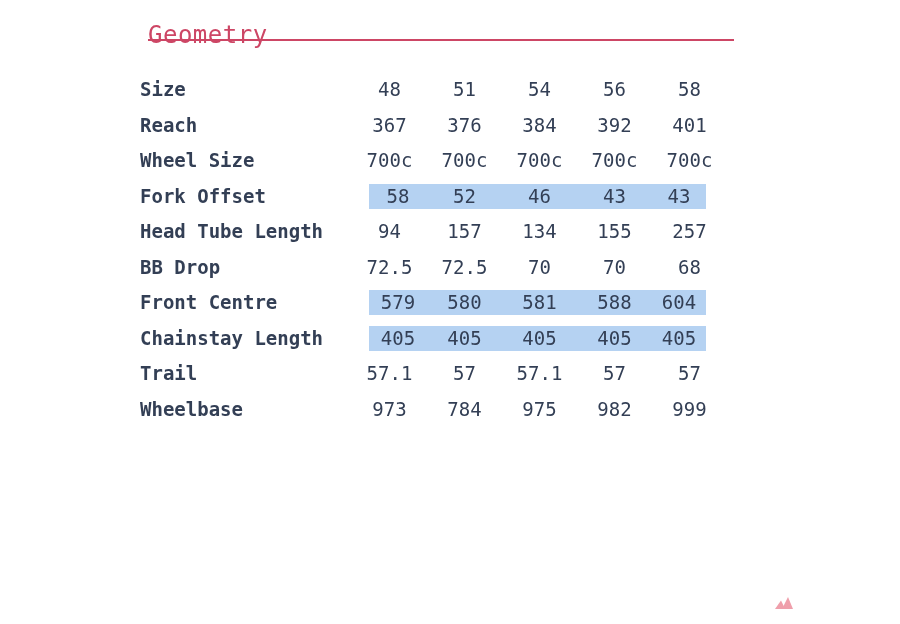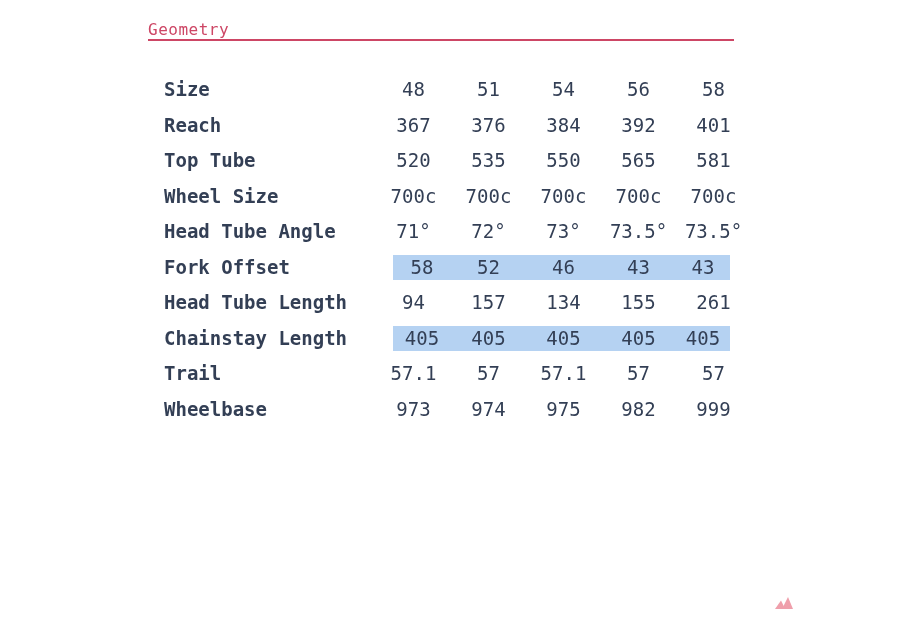--- a/index.html
+++ b/index.html
@@ -16,37 +16,37 @@
     background: #ffffff;
     font-family: "DejaVu Sans Mono", "Liberation Mono", monospace;
     color: var(--ink);
     position: relative;
     overflow: hidden;
   }
   .title {
     position: absolute;
     left: 148px;
     top: 6px;
-    font-size: 16px;
+    font-size: 24px;
     line-height: 26px;
     font-weight: normal;
     color: var(--pink);
     letter-spacing: 0.5px;
   }
   .rule {
     position: absolute;
     left: 148px;
     top: 39px;
     width: 586px;
     height: 2px;
     background: var(--pink);
   }
   table.geo {
     position: absolute;
-    left: 164px;
+    left: 140px;
     top: 72px;
     width: 587px;
     border-collapse: collapse;
     table-layout: fixed;
   }
   table.geo td {
     padding: 0;
     height: 35.5px;
     vertical-align: middle;
     font-size: 19px;
@@ -110,120 +110,120 @@
         </td>
         <td class="val">
           <span class="band">392</span>
         </td>
         <td class="val">
           <span class="band">401</span>
         </td>
       </tr>
       <tr>
         <td class="lbl">
-          <span class="band">Top Tube</span>
-        </td>
-        <td class="val">
-          <span class="band">520</span>
-        </td>
-        <td class="val">
-          <span class="band">535</span>
-        </td>
-        <td class="val">
-          <span class="band">550</span>
-        </td>
-        <td class="val">
-          <span class="band">565</span>
+          <span class="band">Wheel Size</span>
+        </td>
+        <td class="val">
+          <span class="band">700c</span>
+        </td>
+        <td class="val">
+          <span class="band">700c</span>
+        </td>
+        <td class="val">
+          <span class="band">700c</span>
+        </td>
+        <td class="val">
+          <span class="band">700c</span>
+        </td>
+        <td class="val">
+          <span class="band">700c</span>
+        </td>
+      </tr>
+      <tr class="hl">
+        <td class="lbl">
+          <span class="band">Fork Offset</span>
+        </td>
+        <td class="val">
+          <span class="band">58</span>
+        </td>
+        <td class="val">
+          <span class="band">52</span>
+        </td>
+        <td class="val">
+          <span class="band">46</span>
+        </td>
+        <td class="val">
+          <span class="band">43</span>
+        </td>
+        <td class="val">
+          <span class="band">43</span>
+        </td>
+      </tr>
+      <tr>
+        <td class="lbl">
+          <span class="band">Head Tube Length</span>
+        </td>
+        <td class="val">
+          <span class="band">94</span>
+        </td>
+        <td class="val">
+          <span class="band">157</span>
+        </td>
+        <td class="val">
+          <span class="band">134</span>
+        </td>
+        <td class="val">
+          <span class="band">155</span>
+        </td>
+        <td class="val">
+          <span class="band">257</span>
+        </td>
+      </tr>
+      <tr>
+        <td class="lbl">
+          <span class="band">BB Drop</span>
+        </td>
+        <td class="val">
+          <span class="band">72.5</span>
+        </td>
+        <td class="val">
+          <span class="band">72.5</span>
+        </td>
+        <td class="val">
+          <span class="band">70</span>
+        </td>
+        <td class="val">
+          <span class="band">70</span>
+        </td>
+        <td class="val">
+          <span class="band">68</span>
+        </td>
+      </tr>
+      <tr class="hl">
+        <td class="lbl">
+          <span class="band">Front Centre</span>
+        </td>
+        <td class="val">
+          <span class="band">579</span>
+        </td>
+        <td class="val">
+          <span class="band">580</span>
         </td>
         <td class="val">
           <span class="band">581</span>
         </td>
-      </tr>
-      <tr>
-        <td class="lbl">
-          <span class="band">Wheel Size</span>
-        </td>
-        <td class="val">
-          <span class="band">700c</span>
-        </td>
-        <td class="val">
-          <span class="band">700c</span>
-        </td>
-        <td class="val">
-          <span class="band">700c</span>
-        </td>
-        <td class="val">
-          <span class="band">700c</span>
-        </td>
-        <td class="val">
-          <span class="band">700c</span>
-        </td>
-      </tr>
-      <tr>
-        <td class="lbl">
-          <span class="band">Head Tube Angle</span>
-        </td>
-        <td class="val">
-          <span class="band">71°</span>
-        </td>
-        <td class="val">
-          <span class="band">72°</span>
-        </td>
-        <td class="val">
-          <span class="band">73°</span>
-        </td>
-        <td class="val">
-          <span class="band">73.5°</span>
-        </td>
-        <td class="val">
-          <span class="band">73.5°</span>
+        <td class="val">
+          <span class="band">588</span>
+        </td>
+        <td class="val">
+          <span class="band">604</span>
         </td>
       </tr>
       <tr class="hl">
         <td class="lbl">
-          <span class="band">Fork Offset</span>
-        </td>
-        <td class="val">
-          <span class="band">58</span>
-        </td>
-        <td class="val">
-          <span class="band">52</span>
-        </td>
-        <td class="val">
-          <span class="band">46</span>
-        </td>
-        <td class="val">
-          <span class="band">43</span>
-        </td>
-        <td class="val">
-          <span class="band">43</span>
-        </td>
-      </tr>
-      <tr>
-        <td class="lbl">
-          <span class="band">Head Tube Length</span>
-        </td>
-        <td class="val">
-          <span class="band">94</span>
-        </td>
-        <td class="val">
-          <span class="band">157</span>
-        </td>
-        <td class="val">
-          <span class="band">134</span>
-        </td>
-        <td class="val">
-          <span class="band">155</span>
-        </td>
-        <td class="val">
-          <span class="band">261</span>
-        </td>
-      </tr>
-      <tr class="hl">
-        <td class="lbl">
           <span class="band">Chainstay Length</span>
         </td>
         <td class="val">
           <span class="band">405</span>
         </td>
         <td class="val">
           <span class="band">405</span>
         </td>
         <td class="val">
           <span class="band">405</span>
@@ -256,21 +256,21 @@
         </td>
       </tr>
       <tr>
         <td class="lbl">
           <span class="band">Wheelbase</span>
         </td>
         <td class="val">
           <span class="band">973</span>
         </td>
         <td class="val">
-          <span class="band">974</span>
+          <span class="band">784</span>
         </td>
         <td class="val">
           <span class="band">975</span>
         </td>
         <td class="val">
           <span class="band">982</span>
         </td>
         <td class="val">
           <span class="band">999</span>
         </td>

